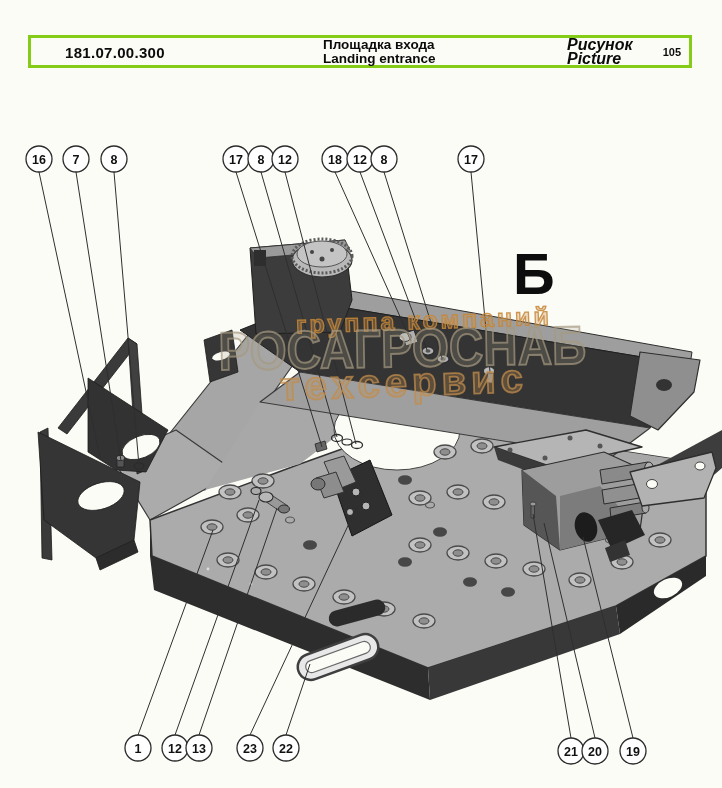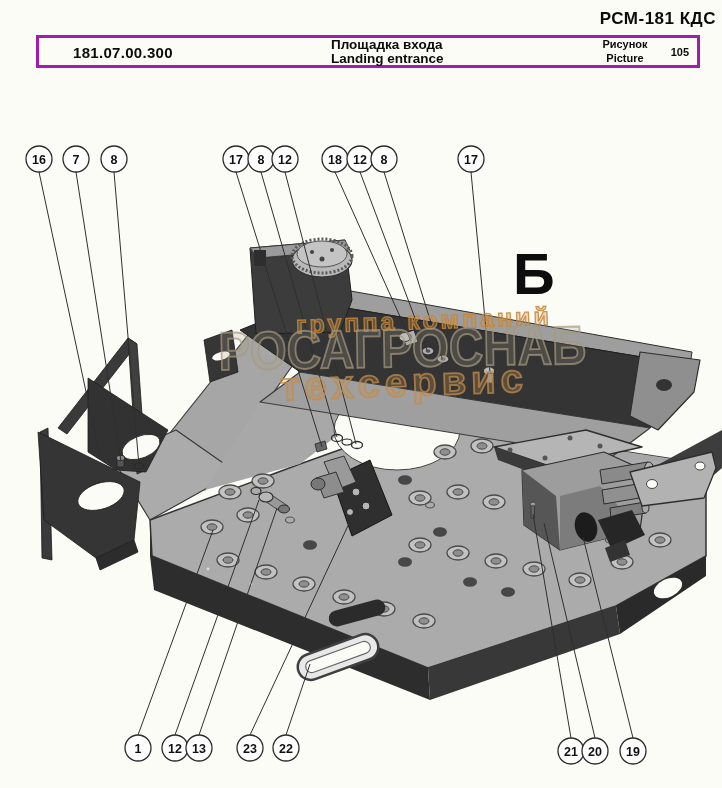--- a/index.html
+++ b/index.html
@@ -1,41 +1,40 @@
 <!DOCTYPE html>
 <html><head>
 <meta charset="utf-8">
 <style>
   html,body{margin:0;padding:0;}
   .page{position:relative;width:722px;height:788px;background:#fcfcf7;overflow:hidden;
         font-family:"Liberation Sans",sans-serif;color:#0b0b0b;}
   .doc-title{position:absolute;top:9px;right:6px;font-size:17px;font-weight:bold;letter-spacing:.5px;}
-  .htable{position:absolute;left:36px;top:35px;width:658px;height:27px;border:3px solid #a21caf;}
+  .htable{position:absolute;left:28px;top:35px;width:658px;height:27px;border:3px solid #84cc16;}
   .htable .cell{position:absolute;font-weight:bold;white-space:nowrap;}
   .part-no{left:34px;top:50%;transform:translateY(-50%);font-size:15px;letter-spacing:.3px;}
   .name-block{left:292px;top:0;font-size:13.5px;line-height:13.5px;}
-  .fig-block{left:536px;top:0;width:100px;text-align:center;font-size:11px;line-height:13.5px;}
+  .fig-block{left:536px;top:0;width:100px;text-align:left;font-size:16px;line-height:13.5px;font-style:italic;}
   .fig-no{right:8px;top:50%;transform:translateY(-50%);font-size:11px;}
   .view-label{position:absolute;left:513px;top:240px;font-size:58px;font-weight:bold;color:#0d0d0d;}
   svg{position:absolute;left:0;top:0;}
   .wm{position:absolute;font-weight:bold;pointer-events:none;white-space:nowrap;}
   .wm1{left:296px;top:306px;font-size:25px;letter-spacing:3px;transform:rotate(-2deg);
        color:rgba(206,150,80,.35);-webkit-text-stroke:1.3px rgba(198,134,54,.85);}
   .wm2{left:218px;top:320px;font-size:54px;letter-spacing:0;transform:rotate(-1deg) scaleX(.88);
        transform-origin:left top;color:rgba(170,158,138,.22);-webkit-text-stroke:2px rgba(165,152,128,.7);}
   .wm3{left:280px;top:360px;font-size:40px;letter-spacing:5px;transform:rotate(-2deg);
        color:rgba(200,148,84,.28);-webkit-text-stroke:1.8px rgba(192,140,76,.75);}
   .balloon-text{font-size:12.5px;font-weight:bold;fill:#101010;}
 </style>
 </head>
 <body>
 
 <div class="page">
 
-  <div class="doc-title">РСМ-181 КДС</div>
 
   <div class="htable">
     <div class="cell part-no">181.07.00.300</div>
     <div class="cell name-block">
       <div>Площадка входа</div>
       <div>Landing entrance</div>
     </div>
     <div class="cell fig-block">
       <div>Рисунок</div>
       <div>Picture</div>

